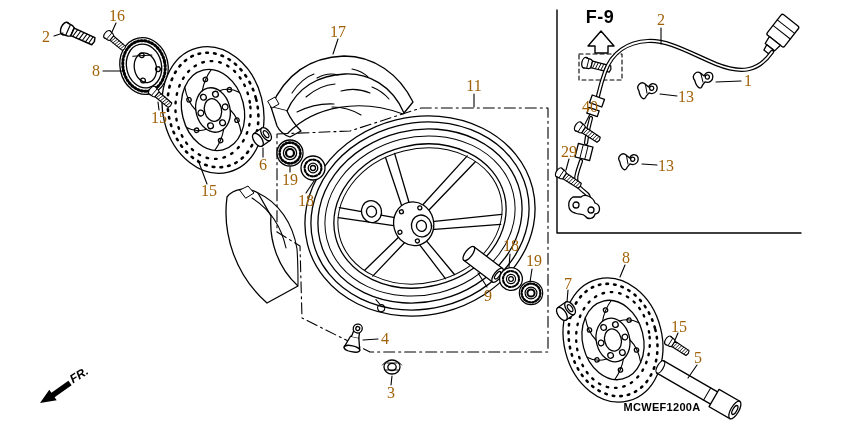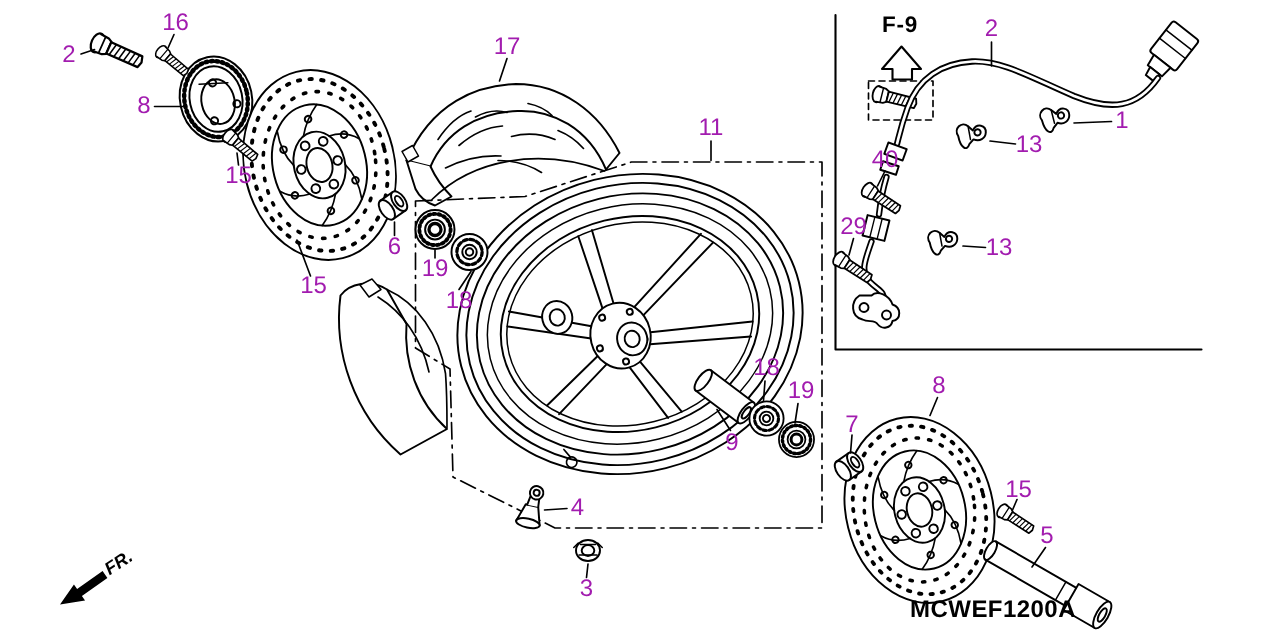--- a/index.html
+++ b/index.html
@@ -3,30 +3,30 @@
 <meta charset="utf-8">
 <style>
   html,body{margin:0;padding:0;background:#fff;}
   .stage{
     position:relative;width:850px;height:425px;background:#ffffff;overflow:hidden;
     font-family:"Liberation Sans", sans-serif;color:#000;
   }
   .stage svg{position:absolute;left:0;top:0;}
   .callout{
     position:absolute;transform:translate(-50%,-50%);
-    font-size:16px;line-height:1;color:#a21caf;white-space:nowrap;
-    font-family:Liberation Sans, sans-serif;
+    font-size:16px;line-height:1;color:#a16207;white-space:nowrap;
+    font-family:Liberation Serif, serif;
   }
   .frame-ref{
     position:absolute;transform:translate(-50%,-50%);
-    font-size:15px;font-weight:bold;letter-spacing:0.5px;
+    font-size:18px;font-weight:bold;letter-spacing:0.5px;
   }
   .drawing-code{
     position:absolute;transform:translate(-50%,-50%);
-    font-size:16px;font-weight:bold;letter-spacing:0.3px;
+    font-size:11px;font-weight:bold;letter-spacing:0.3px;
   }
   .fr-label{
     position:absolute;transform:translate(-50%,-50%) rotate(-33deg);
     font-size:12px;font-weight:bold;font-style:italic;
   }
 </style>
 </head>
 <body>
 
 <div class="stage">

